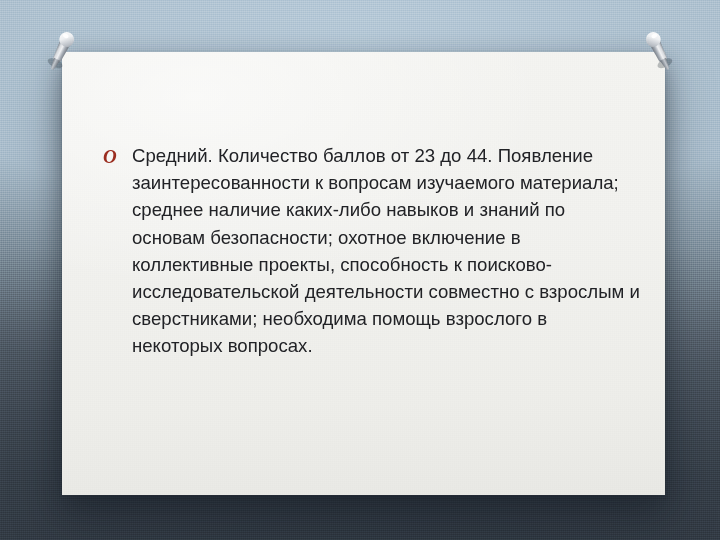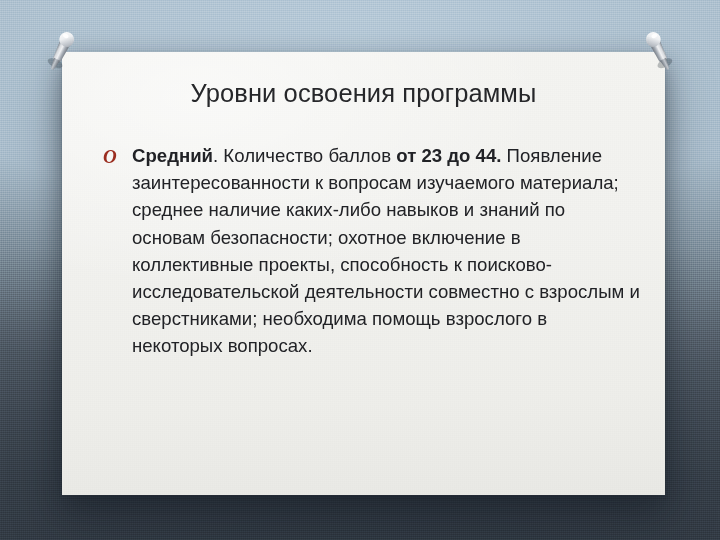--- a/index.html
+++ b/index.html
@@ -157,41 +157,40 @@
     left: 3px;
     top: 1px;
     font-family: "Liberation Serif", serif;
     font-style: italic;
     font-weight: bold;
     font-size: 19px;
     line-height: 27.2px;
     color: #9b2d20;
   }
 
-  .t-bold { font-weight: bold; }
+  .t-bold { font-weight: normal; }
 
   
   #slide-title, .bullet-item { text-rendering: optimizeLegibility; }
 </style>
 </head>
 <body>
 
 <div id="slide-stage">
 
   <div class="bg-base"></div>
   <div class="bg-vignette"></div>
   <div class="bg-texture"></div>
 
   <div id="paper-sheet">
     <div class="paper-grain"></div>
     <div class="paper-sheen"></div>
 
     <div id="slide-content">
 
-      <div id="slide-title">Уровни освоения программы</div>
 
       <ul id="bullet-list">
         <li class="bullet-item">
           <span class="bullet-marker">O</span>
           <span class="bullet-text">
             <span class="t-bold">Средний</span><span>. Количество баллов </span><span class="t-bold">от 23 до 44.</span><span> Появление заинтересованности к вопросам изучаемого материала; среднее наличие каких-либо навыков и знаний по основам безопасности; охотное включение в коллективные проекты, способность к поисково-исследовательской деятельности совместно с взрослым и сверстниками; необходима помощь взрослого в некоторых вопросах.</span>
           </span>
         </li>
       </ul>
 

